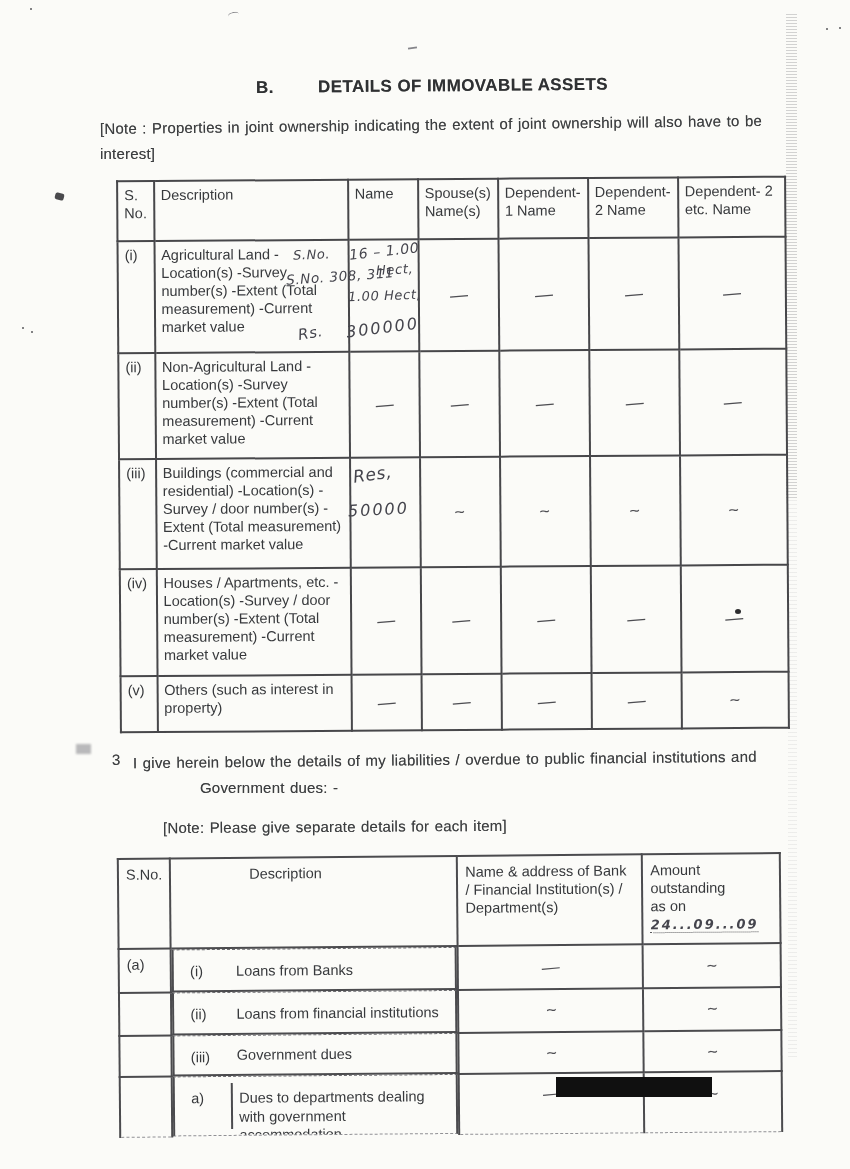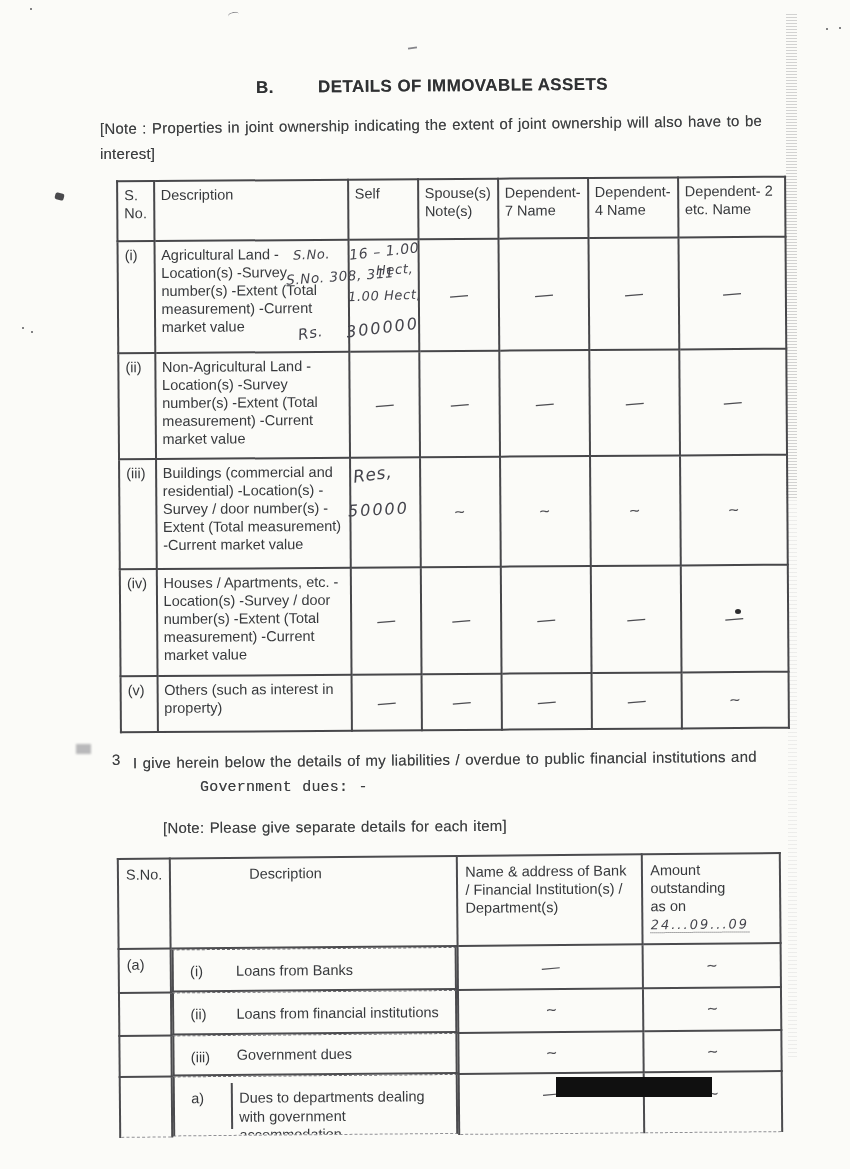--- a/index.html
+++ b/index.html
@@ -25,21 +25,21 @@
   .dcell{display:flex;padding:0;}
   .dcell .sub{flex:0 0 40px;padding:6px 0 0 9px;}
   .dcell .dtext{padding:6px 6px 4px 6px;}
   .dcell4 .sub{border-right:2px solid #4b4b4e;}
   .cliprow{height:46px;overflow:hidden;}
   
   .mk{display:inline-block;font-size:18px;color:#4d4d52;transform:rotate(-5deg);}
   .hw{position:absolute;font-family:"DejaVu Sans",sans-serif;font-style:italic;
       color:#45454d;letter-spacing:.6px;white-space:nowrap;}
   .hwdate{font-family:"DejaVu Sans",sans-serif;font-style:italic;color:#45454d;
-          letter-spacing:2px;font-size:13px;}
+          letter-spacing:2px;font-size:13px;font-weight:bold;}
   
   .noise{position:absolute;left:786px;top:14px;width:11px;height:486px;
          background:repeating-linear-gradient(178deg,rgba(70,70,76,.38) 0 1px,rgba(0,0,0,0) 1px 3px);
          opacity:.6;filter:blur(.2px);}
   .noise2{position:absolute;left:788px;top:500px;width:9px;height:560px;
          background:repeating-linear-gradient(179deg,rgba(80,80,86,.28) 0 1px,rgba(0,0,0,0) 1px 4px);
          opacity:.3;}
   .blackbar{position:absolute;left:556px;top:1077px;width:156px;height:20px;background:#101010;}
   .speck{position:absolute;border-radius:50%;background:#5a5a5e;}
   .wedge{position:absolute;left:55px;top:193px;width:9px;height:7px;background:#4a4a4d;
@@ -71,24 +71,24 @@
           <col style="width:70px">
           <col style="width:66px">
           <col style="width:90px">
           <col style="width:90px">
           <col style="width:107px">
         </colgroup>
       <tbody>
           <tr style="height:60px">
         <td>S. No.</td>
         <td>Description</td>
-        <td>Self</td>
-        <td>Spouse(s) Note(s)</td>
-        <td>Dependent- 7 Name</td>
-        <td>Dependent- 4 Name</td>
+        <td>Name</td>
+        <td>Spouse(s) Name(s)</td>
+        <td>Dependent- 1 Name</td>
+        <td>Dependent- 2 Name</td>
         <td>Dependent- 2 etc. Name</td>
       </tr>
       <tr style="height:112px">
         <td>(i)</td>
         <td>Agricultural Land - Location(s) -Survey number(s) -Extent (Total measurement) -Current market value</td>
         <td class="mc"><span class="mk"></span></td>
         <td class="mc"><span class="mk">—</span></td>
         <td class="mc"><span class="mk">—</span></td>
         <td class="mc"><span class="mk">—</span></td>
         <td class="mc"><span class="mk">—</span></td>
@@ -138,21 +138,21 @@
   <div class="hw" style="left:376px;top:262px;font-size:13px;transform:rotate(-3deg);">Hect,</div>
   <div class="hw" style="left:286px;top:268px;font-size:13.5px;transform:rotate(-4deg);">S.No. 308, 311</div>
   <div class="hw" style="left:348px;top:288px;font-size:13px;transform:rotate(-2deg);">1.00 Hect,</div>
   <div class="hw" style="left:298px;top:324px;font-size:15px;transform:rotate(-10deg);">Rs.</div>
   <div class="hw" style="left:346px;top:318px;font-size:16px;transform:rotate(-7deg);letter-spacing:2px;">300000</div>
   <div class="hw" style="left:353px;top:464px;font-size:17px;transform:rotate(-8deg);">Res,</div>
   <div class="hw" style="left:348px;top:500px;font-size:16px;transform:rotate(-3deg);letter-spacing:2px;">50000</div>
 
   <div class="print note soft" style="left:112px;top:751px;transform:rotate(-0.6deg);">3</div>
   <div class="print note soft" style="left:133px;top:751px;transform:rotate(-0.6deg);">I give herein below the details of my liabilities / overdue to public financial institutions and</div>
-  <div class="print note soft" style="left:200px;top:779px;font-family:Liberation Mono, monospace;">Government dues: -</div>
+  <div class="print note soft" style="left:200px;top:779px;">Government dues: -</div>
   <div class="print note soft" style="left:163px;top:818px;transform:rotate(-0.4deg);">[Note: Please give separate details for each item]</div>
 
   <div class="t2wrap">
     <table class="t2">
       <colgroup>
           <col style="width:42px">
           <col style="width:287px">
           <col style="width:185px">
           <col style="width:138px">
         </colgroup>

